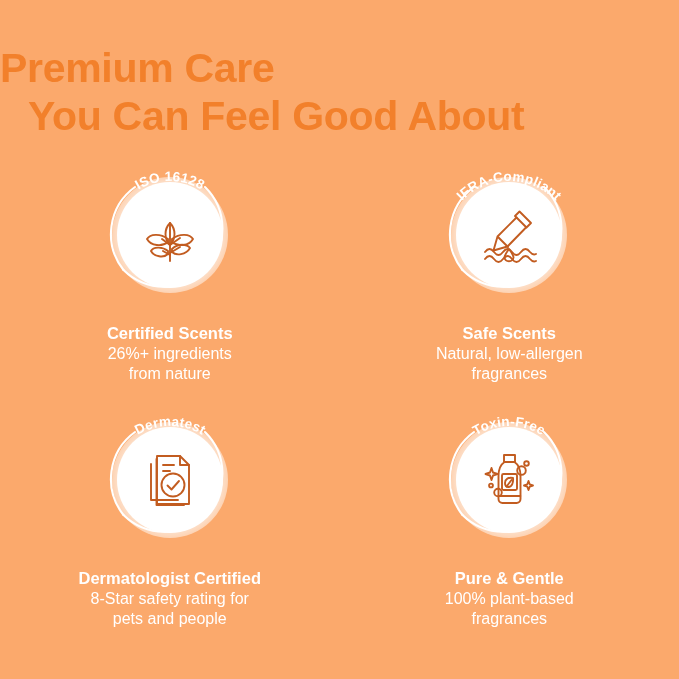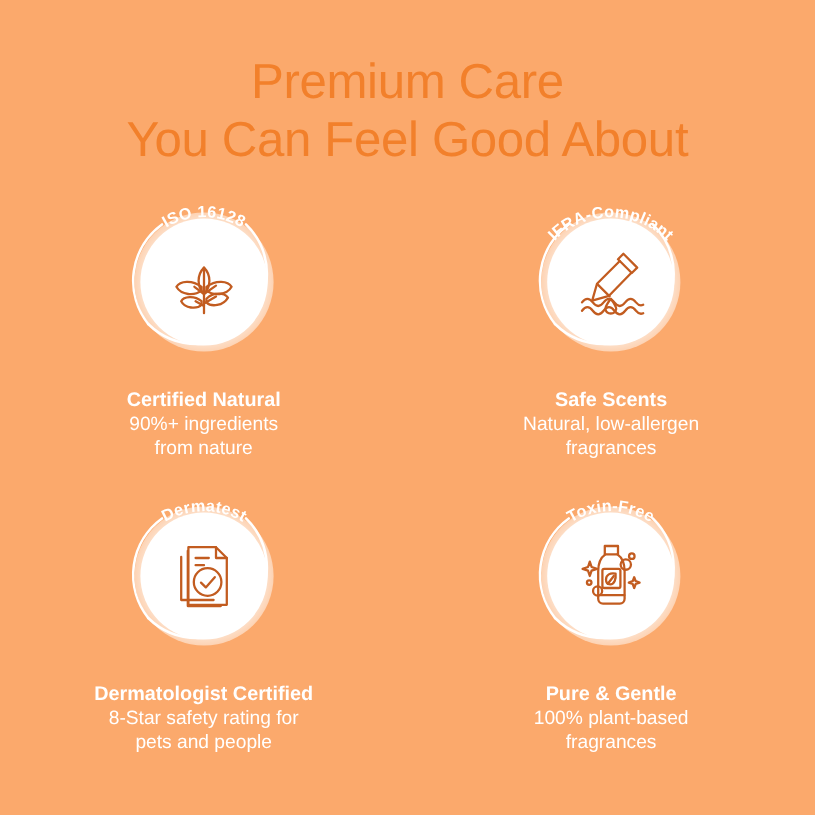--- a/index.html
+++ b/index.html
@@ -14,33 +14,34 @@
     overflow: hidden;
     position: relative;
   }
 
   
   .heading {
     position: absolute;
     top: 44px;
     left: 0;
     width: 679px;
-    text-align: center;
+    text-align: left;
     color: #F2802B;
-    font-weight: normal;
+    font-weight: bold;
     font-size: 41px;
     line-height: 48px;
     letter-spacing: -0.3px;
   }
   .heading .line {
     display: block;
     white-space: nowrap;
   }
   .heading .line2 {
     font-size: 41px;
+    margin-left: 28px;
   }
 
   
   .grid {
     position: absolute;
     top: 160px;
     left: 0;
     width: 679px;
     display: grid;
     grid-template-columns: 1fr 1fr;
@@ -182,22 +183,22 @@
           <path d="M30 48 C24 43 15 44 13 48 C16 54 26 55 30 51 Z"></path>
           <path d="M34 46 C40 40 49 41 52 45 C48 52 38 53 34 49 Z"></path>
           <path d="M32 42 L24 36"></path>
           <path d="M32 42 L42 35"></path>
           <path d="M32 52 L25 48"></path>
           <path d="M32 50 L42 44"></path>
         </svg>
       </div>
     </div>
     <div class="caption">
-      <span class="c-title">Certified Natural</span>
-      <span class="c-sub">90%+ ingredients</span>
+      <span class="c-title">Certified Scents</span>
+      <span class="c-sub">26%+ ingredients</span>
       <span class="c-sub">from nature</span>
     </div>
   </div>
 
   <div class="cell">
     <div class="badge">
       <svg class="ring-svg" viewBox="0 0 150 150">
         <path d="M 28.5 110 A 58 58 0 0 1 40 27" fill="none" stroke="#FFFFFF" stroke-width="2.1" stroke-linecap="round"></path>
         <path d="M 110 27 A 58 58 0 1 1 28.5 110" fill="none" stroke="#FFFFFF" stroke-width="2.1" stroke-linecap="round"></path>
       </svg>

